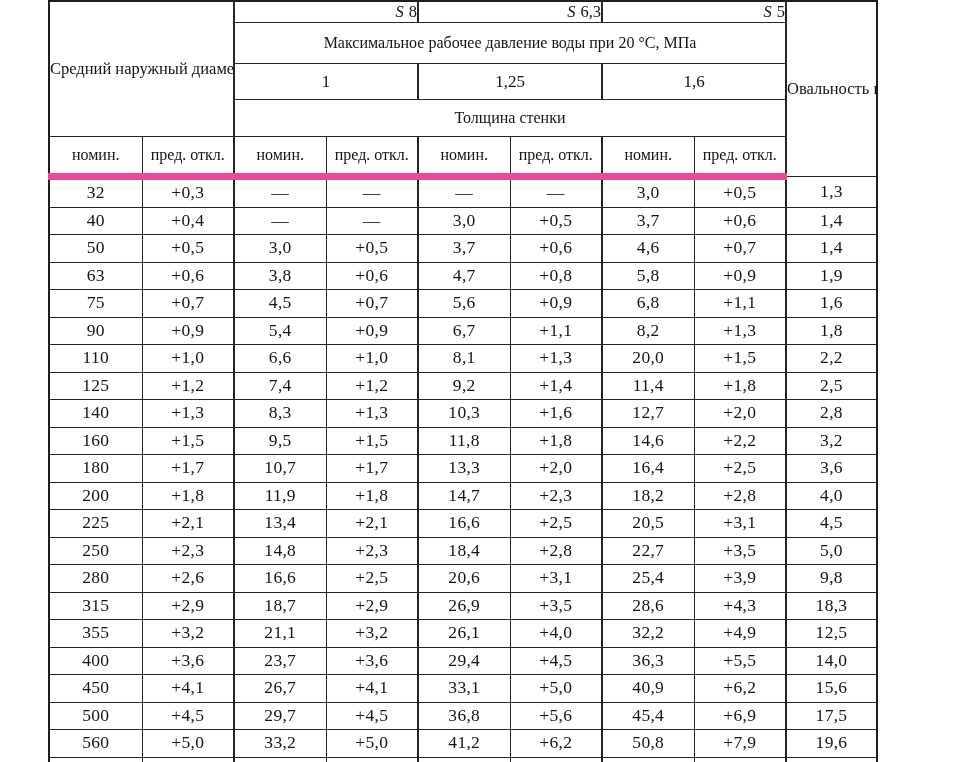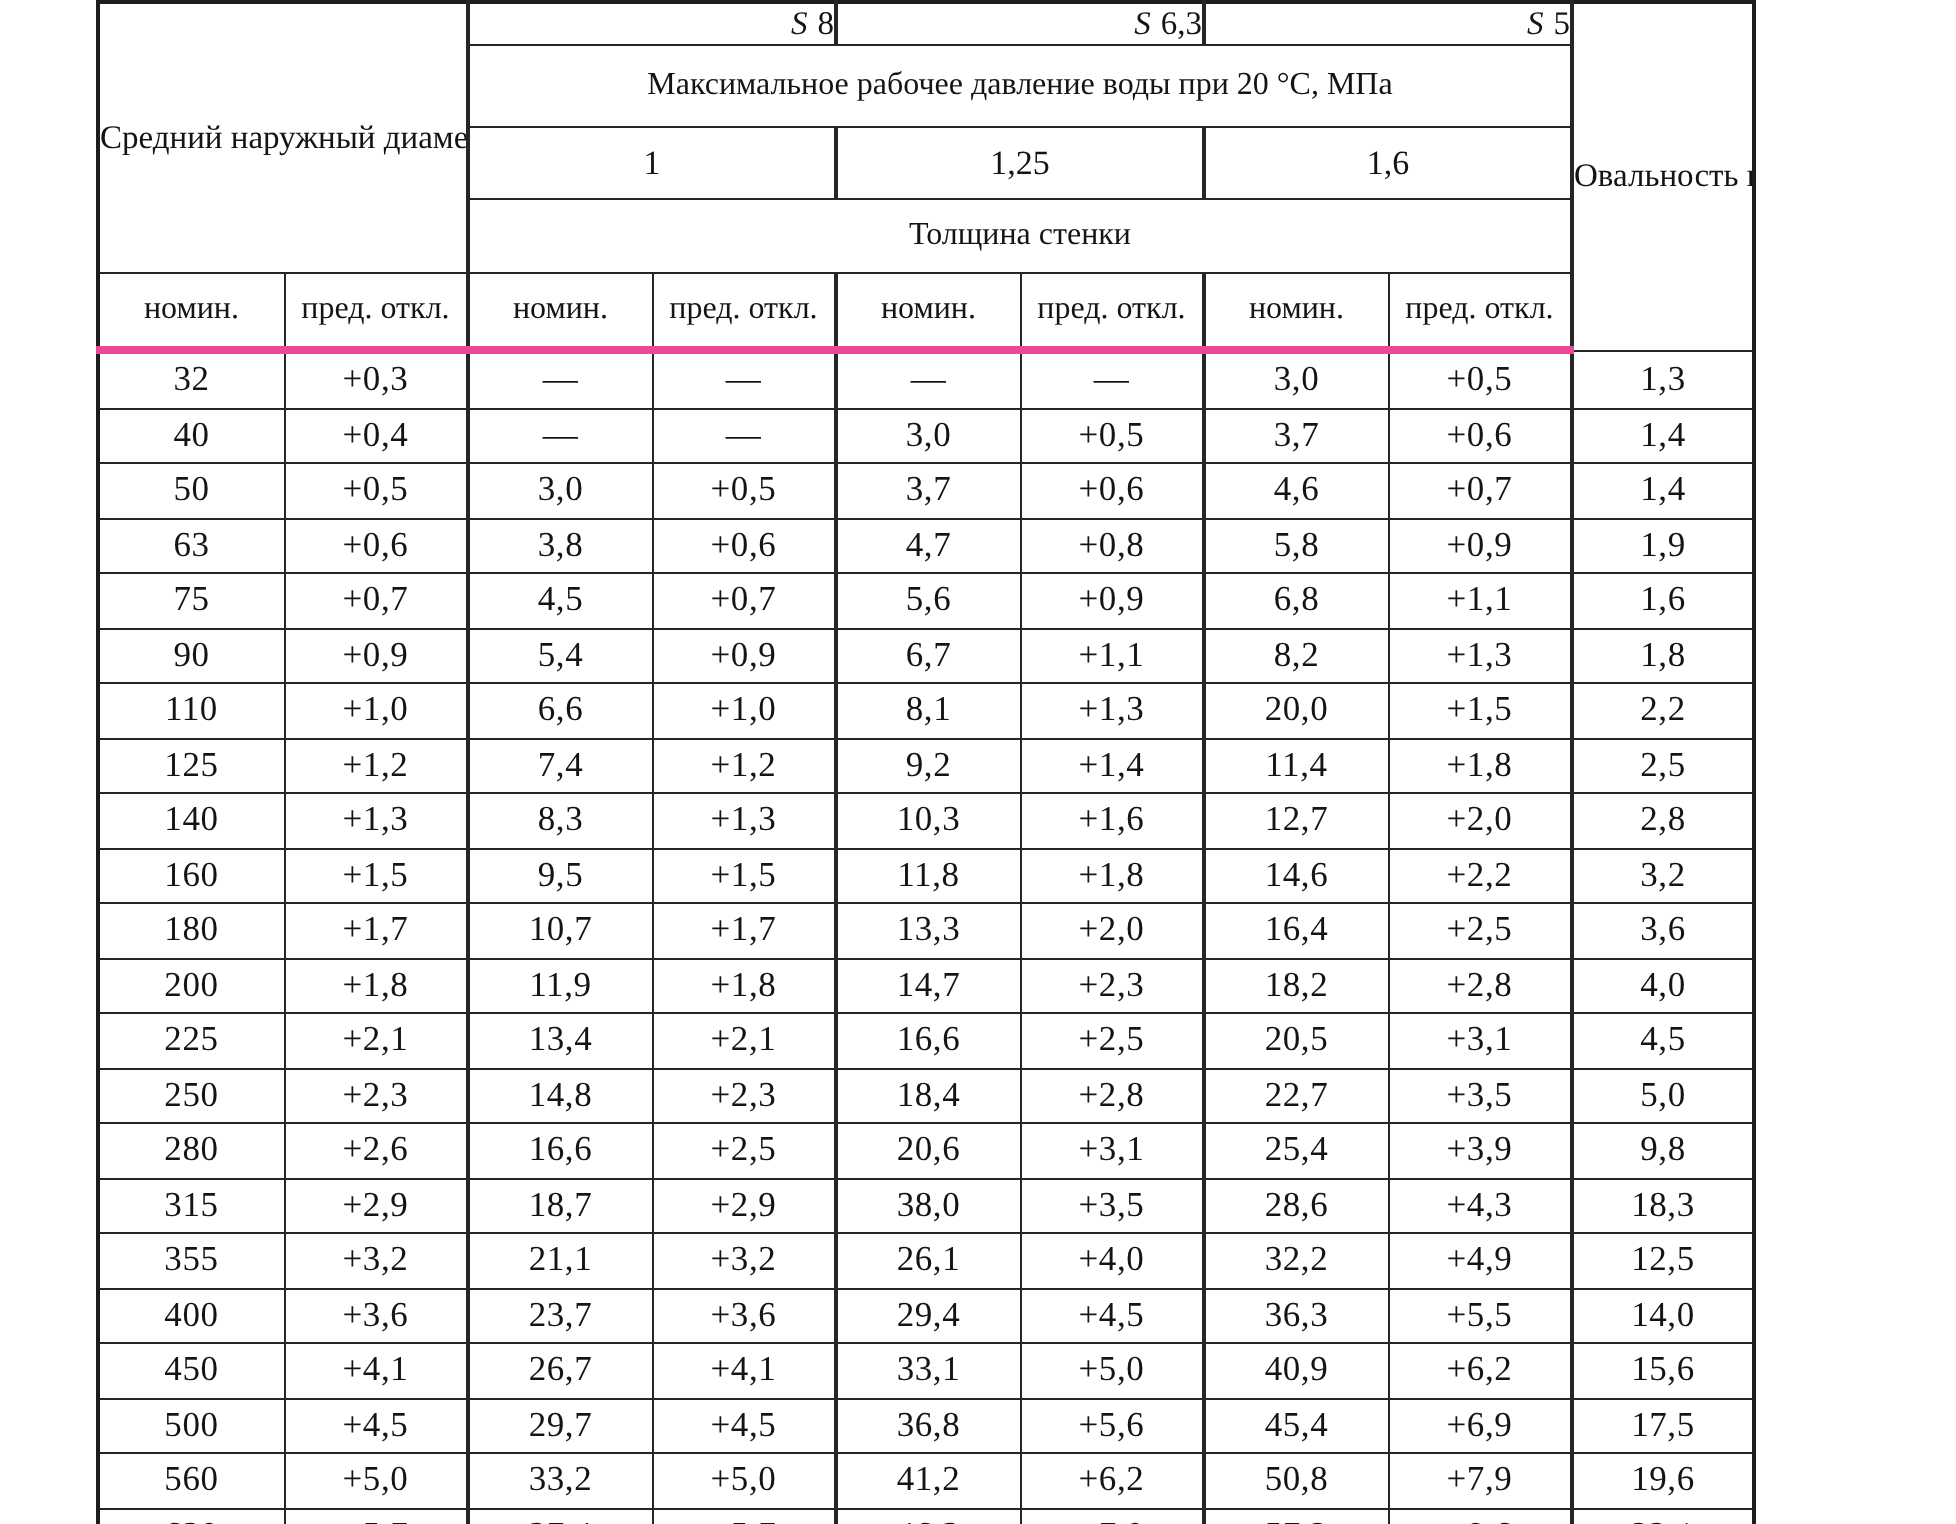--- a/index.html
+++ b/index.html
@@ -33,21 +33,21 @@
     overflow: hidden;
     white-space: nowrap;
   }
   
   table.gost td.gl { border-left-width: 2px; }
   
   tr.row-s td      { height: 20px; font-size: 16.5px; text-align: right; }
   tr.row-press td  { height: 40px; font-size: 16px; text-align: center; }
   tr.row-pval td   { height: 35px; font-size: 17px; }
   tr.row-wall td   { height: 36px; font-size: 16px; }
-  tr.row-sub td    { height: 36px; font-size: 16px; border-bottom: 4px solid #ec4899; }
+  tr.row-sub td    { height: 36px; font-size: 16px; border-bottom: 7px solid #ec4899; }
   td.diam-head {
     font-size: 16px;
     white-space: normal;
     line-height: 1.25;
     padding: 0 8px;
   }
   td.oval-head {
     font-size: 15.5px;
     white-space: normal;
     line-height: 1.3;
@@ -276,21 +276,21 @@
         <td>+3,1</td>
         <td class="gl">25,4</td>
         <td>+3,9</td>
         <td class="gl">9,8</td>
       </tr>
       <tr>
         <td>315</td>
         <td>+2,9</td>
         <td class="gl">18,7</td>
         <td>+2,9</td>
-        <td class="gl">38,0</td>
+        <td class="gl">26,9</td>
         <td>+3,5</td>
         <td class="gl">28,6</td>
         <td>+4,3</td>
         <td class="gl">18,3</td>
       </tr>
       <tr>
         <td>355</td>
         <td>+3,2</td>
         <td class="gl">21,1</td>
         <td>+3,2</td>

